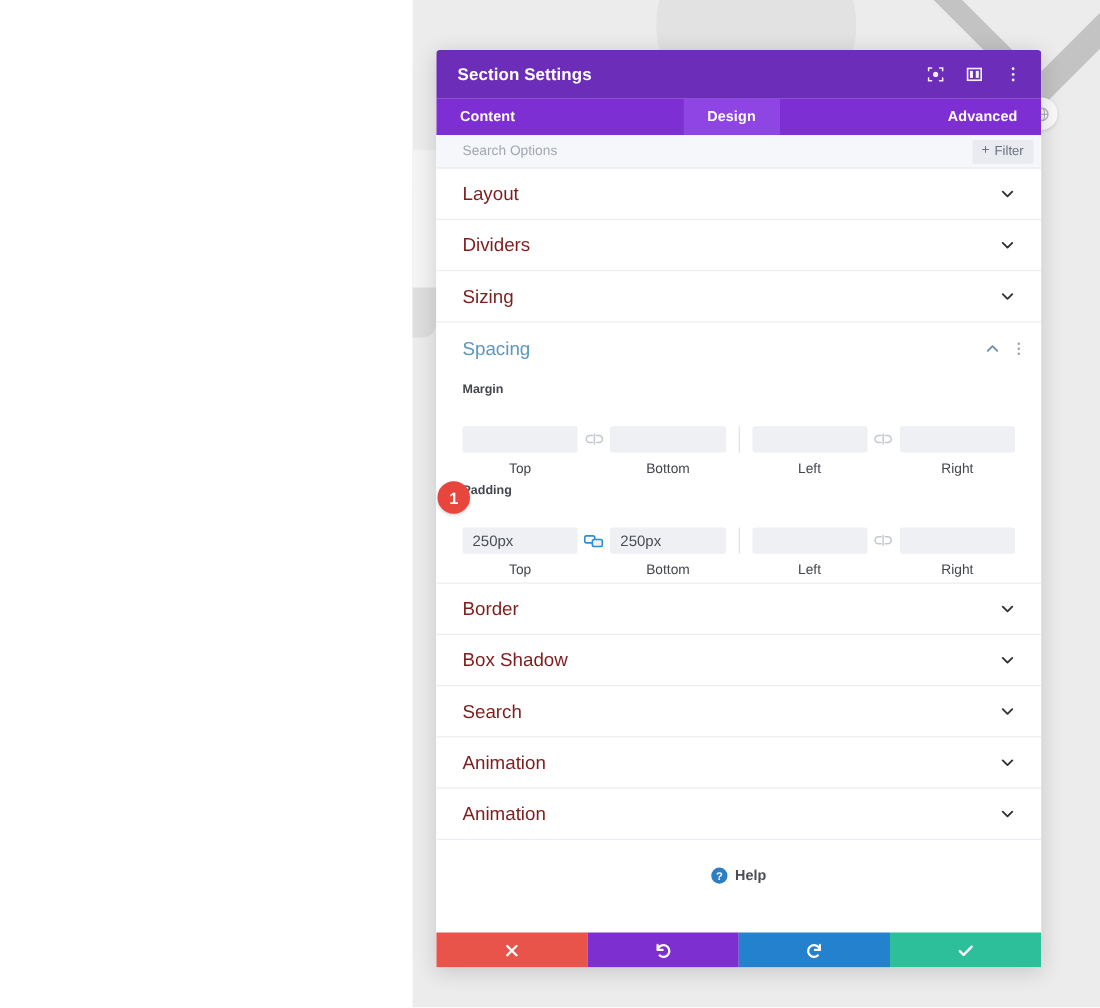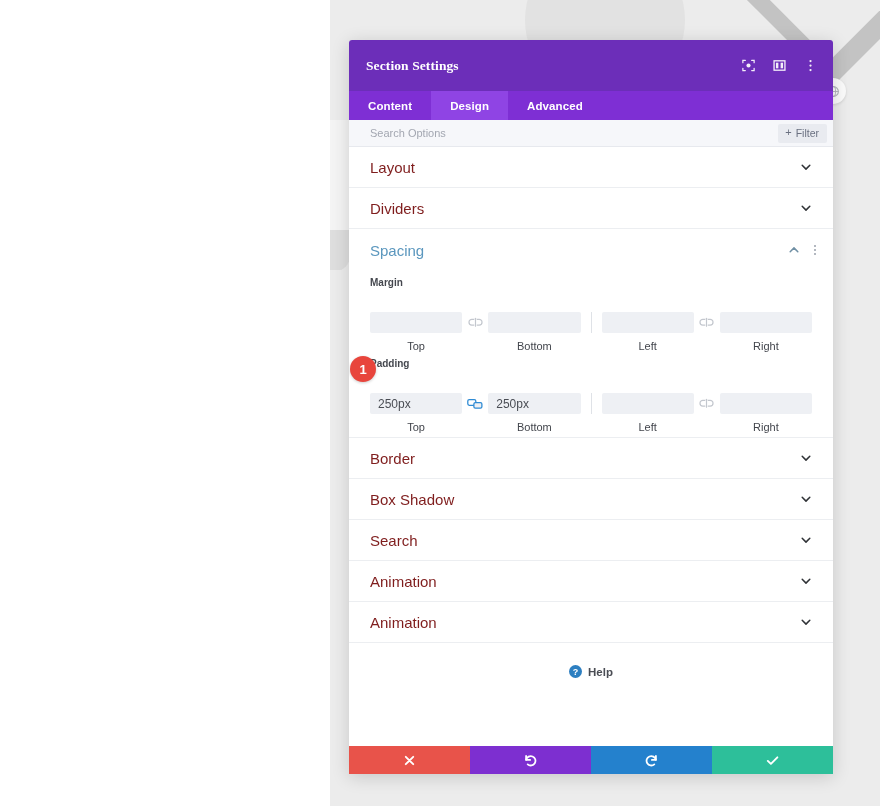--- a/index.html
+++ b/index.html
@@ -75,26 +75,25 @@
     box-shadow: 0 3px 18px rgba(0,0,0,.16);
     display: flex;
     flex-direction: column;
     border-radius: 3px 3px 0 0;
     overflow: hidden;
   }
 
   
   .titlebar {
     background: #6c2eb9;
-    height: 51px;
+    height: 39px;
     display: flex;
     align-items: center;
     padding: 0 14px 0 17px;
     flex: 0 0 auto;
-    font-family: Liberation Serif, serif;
   }
   .titlebar-title {
     color: #fff;
     font-size: 13.5px;
     font-weight: bold;
     letter-spacing: .1px;
     flex: 1;
   }
   .titlebar-icons { display: flex; align-items: center; gap: 14px; }
   .tb-icon {
@@ -103,20 +102,21 @@
     opacity: .92;
     cursor: pointer;
   }
 
   
   .tabs {
     background: #7e2fd4;
     height: 29px;
     display: flex;
     flex: 0 0 auto;
+    justify-content: space-between;
   }
   .tab {
     padding: 0 19px;
     display: flex; align-items: center;
     color: #ffffff;
     font-size: 11.5px;
     font-weight: bold;
     cursor: pointer;
     letter-spacing: .1px;
   }
@@ -370,20 +370,28 @@
 
     <div class="acc">
       <span class="acc-label">Dividers</span>
       <span class="chev">
         <svg width="12" height="12" viewBox="0 0 12 12">
             <path d="M2.2 4.3L6 8.1l3.8-3.8" fill="none" stroke="#2f3236" stroke-width="1.5" stroke-linecap="round" stroke-linejoin="round"></path>
           </svg>
       </span>
     </div>
 
+    <div class="acc">
+      <span class="acc-label">Sizing</span>
+      <span class="chev">
+        <svg width="12" height="12" viewBox="0 0 12 12">
+            <path d="M2.2 4.3L6 8.1l3.8-3.8" fill="none" stroke="#2f3236" stroke-width="1.5" stroke-linecap="round" stroke-linejoin="round"></path>
+          </svg>
+      </span>
+    </div>
 
     <div class="acc-open">
       <div class="acc-open-head">
         <span class="acc-open-label">Spacing</span>
         <span class="chev">
           <svg width="12" height="12" viewBox="0 0 12 12">
               <path d="M2.2 7.7L6 3.9l3.8 3.8" fill="none" stroke="#6f8fa4" stroke-width="1.5" stroke-linecap="round" stroke-linejoin="round"></path>
             </svg>
         </span>
         <span class="dots-v">

